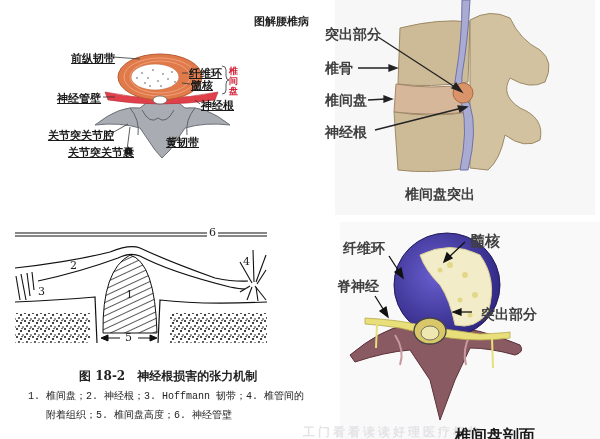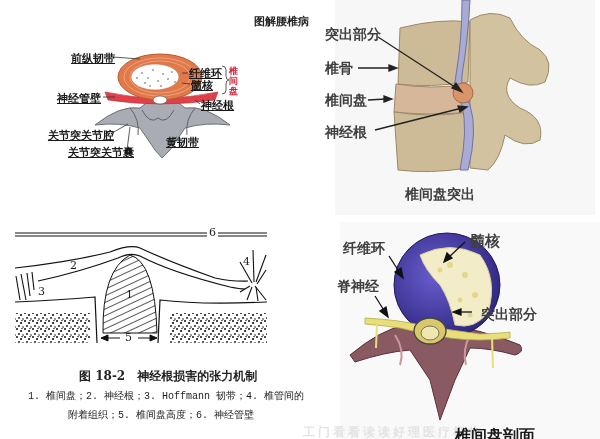--- a/index.html
+++ b/index.html
@@ -170,21 +170,21 @@
   </svg>
   <div class="num" style="left:207px;top:226px;background:#fff;padding:0 2px;">6</div>
   <div class="num" style="left:70px;top:259px;">2</div>
   <div class="num" style="left:38px;top:285px;">3</div>
   <div class="num" style="left:126px;top:288px;">1</div>
   <div class="num" style="left:243px;top:255px;">4</div>
   <div class="num" style="left:125px;top:331px;">5</div>
 
   <div class="caption-fig">图 18-2　神经根损害的张力机制</div>
   <div class="caption-line" style="left:28px;top:389px;">1. 椎间盘；2. 神经根；3. Hoffmann 韧带；4. 椎管间的</div>
-  <div class="caption-line" style="left:68px;top:408px;">附着组织；5. 椎间盘高度；6. 神经管壁</div>
+  <div class="caption-line" style="left:46px;top:408px;">附着组织；5. 椎间盘高度；6. 神经管壁</div>
 </div>
 
 <div class="panel-br"></div>
 <div>
   <svg width="600" height="439">
     <defs>
       <radialGradient id="purple" cx="40%" cy="40%" r="65%">
         <stop offset="0%" stop-color="#6a5fd0"></stop>
         <stop offset="100%" stop-color="#2e2680"></stop>
       </radialGradient>

